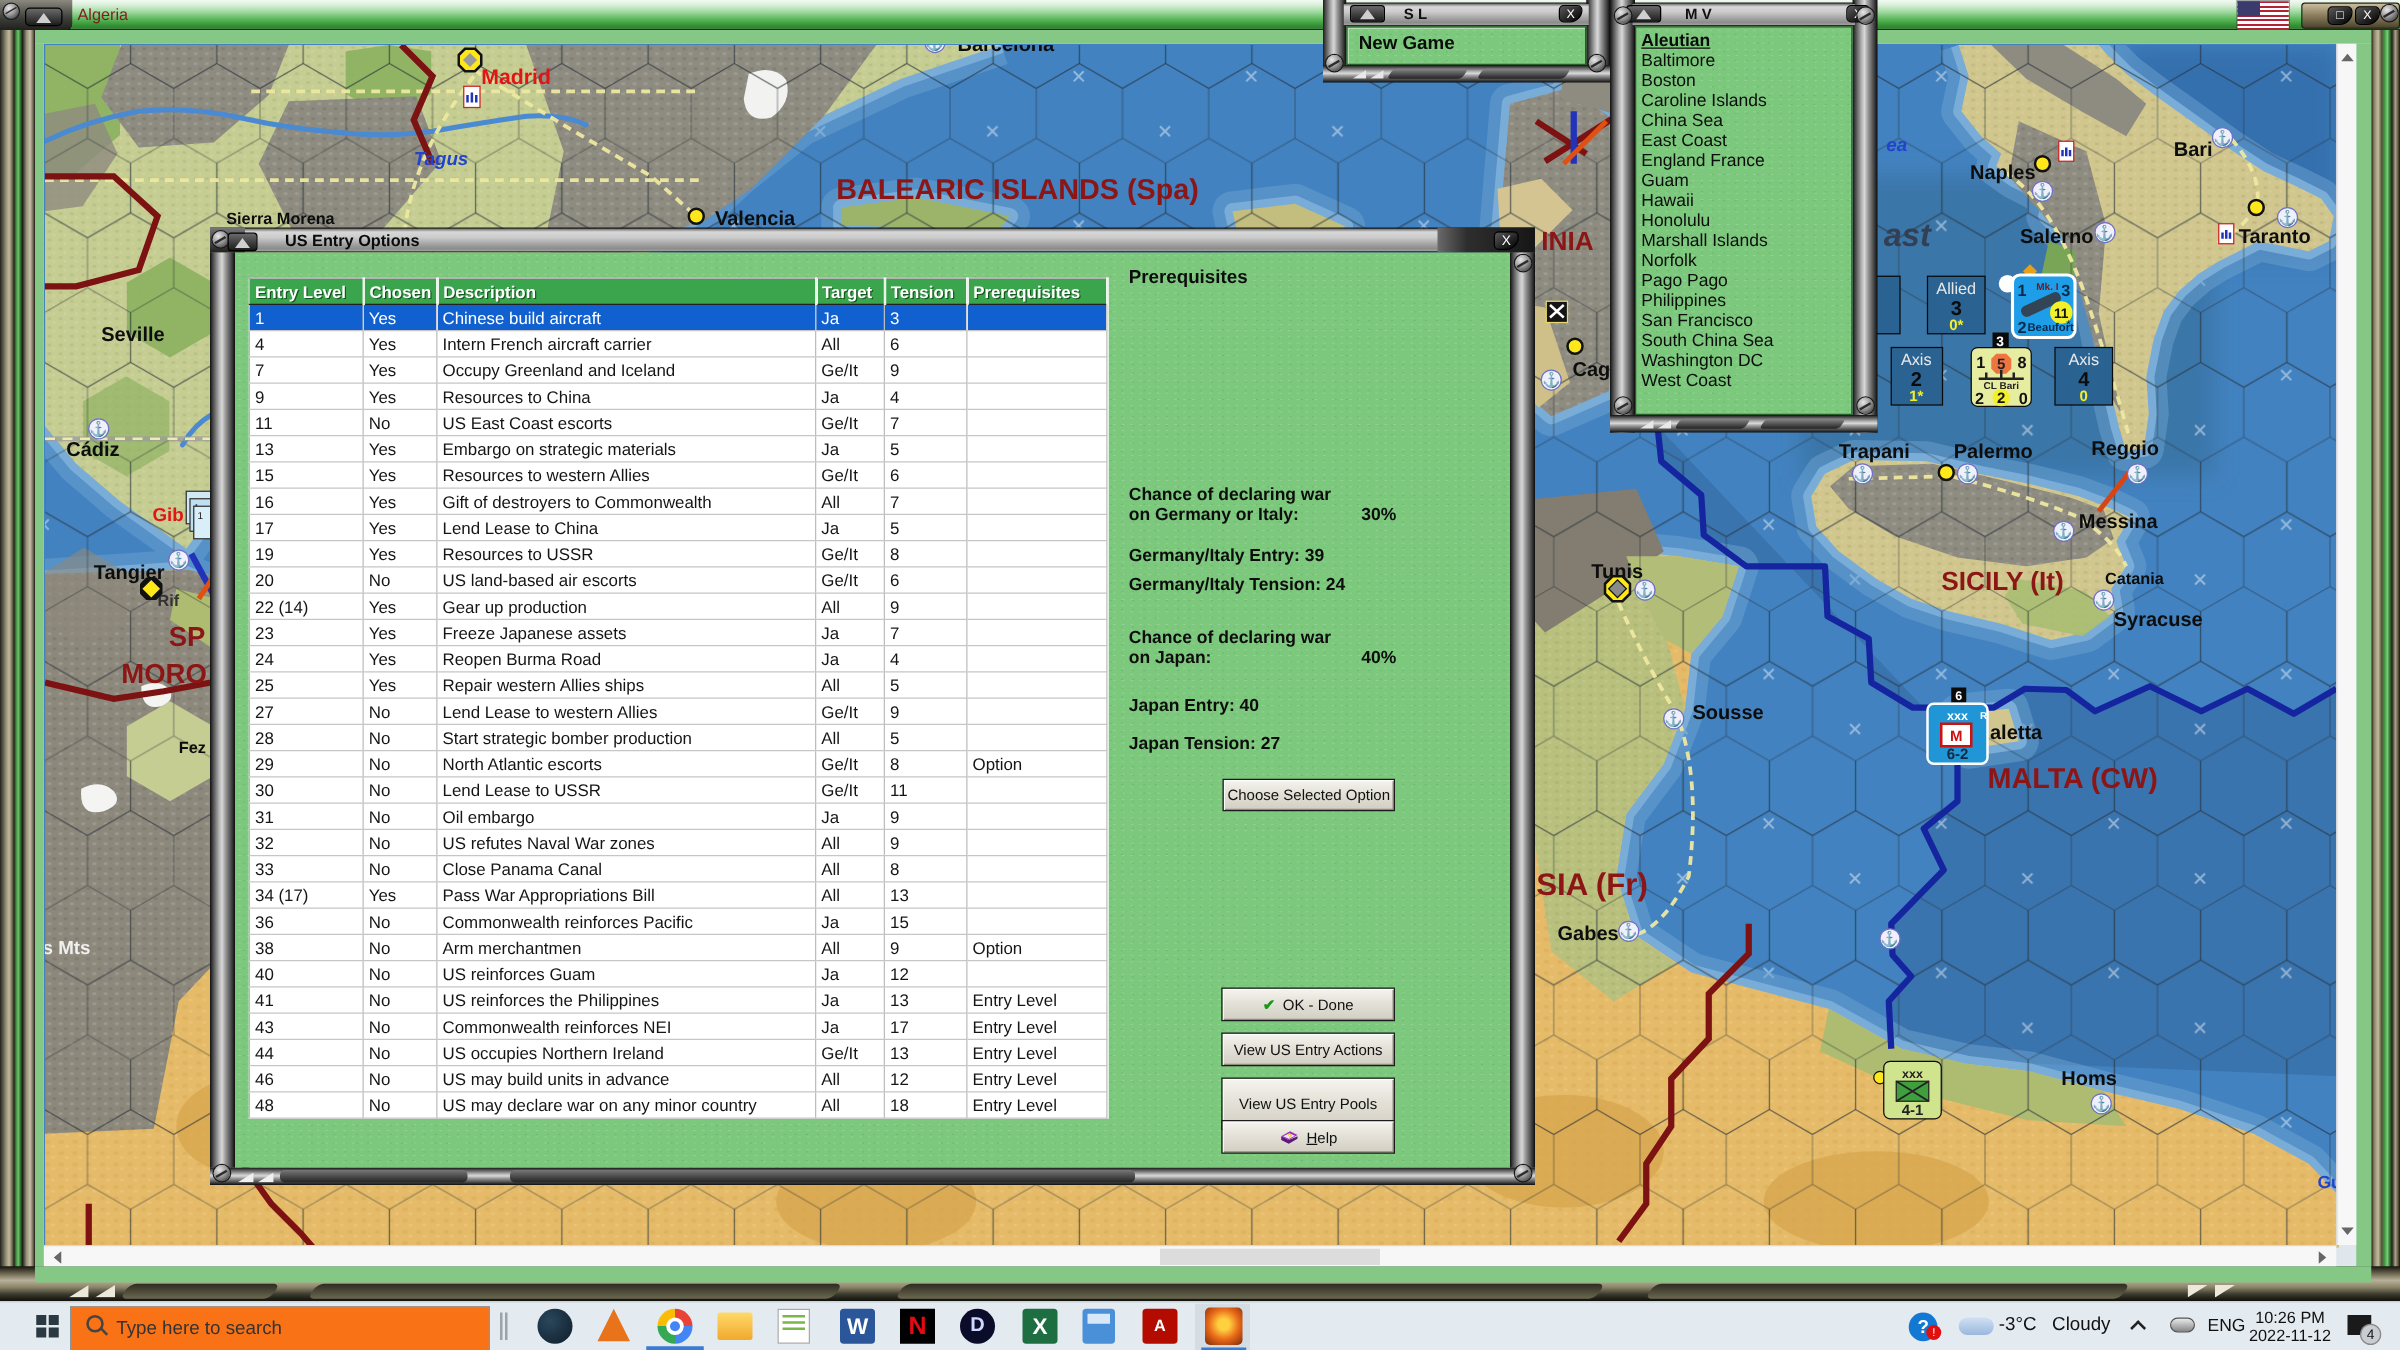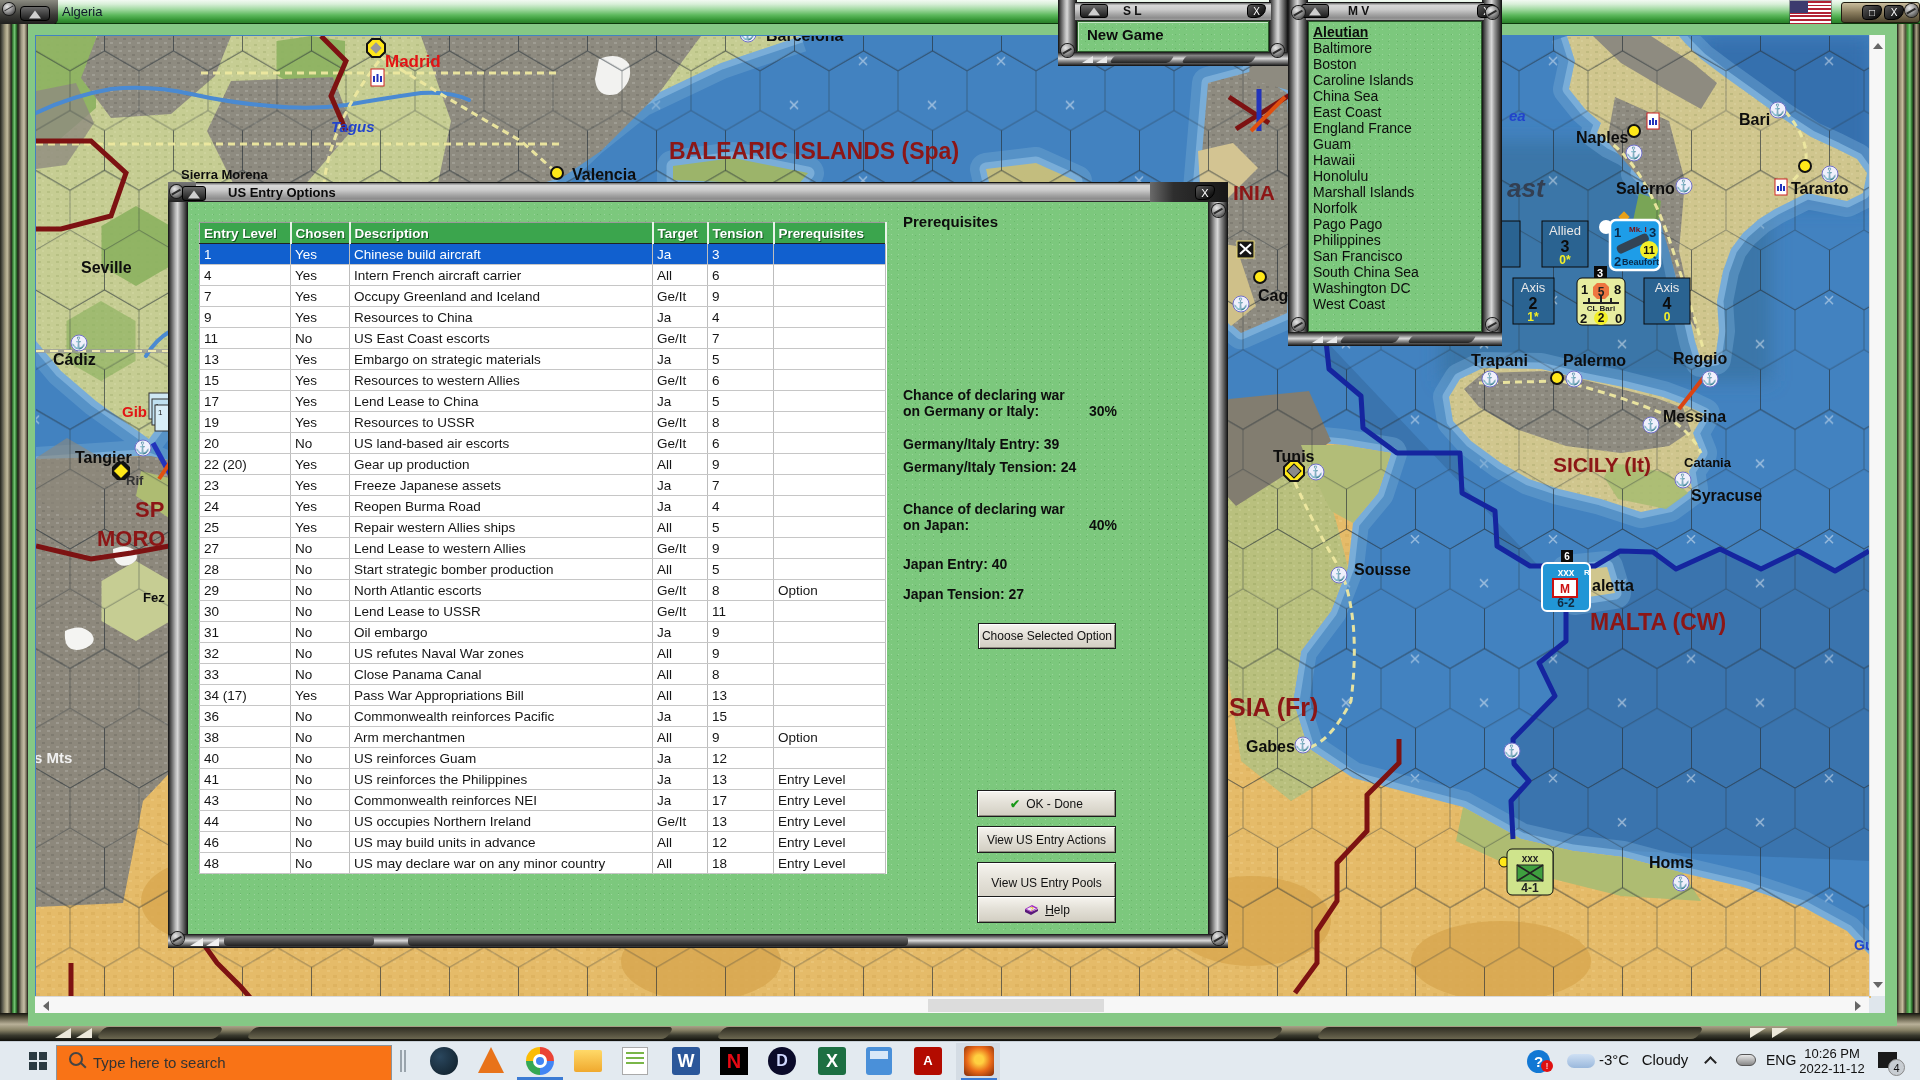--- a/index.html
+++ b/index.html
@@ -443,21 +443,21 @@
             <path d="M3 12 v-5 M6 12 v-7 M9 12 v-5" stroke="#2233bb" stroke-width="2"></path>
           </g>
 </g>
 </svg>
 </div>
 
 <div class="abs" style="left:0;top:0;width:1920px;height:24px;background:linear-gradient(180deg,#f2faf2 0%,#d8efd8 18%,#9ed89e 42%,#5cb85c 66%,#379737 86%,#2a7f2a 100%);border-bottom:1px solid #0c3a0c;"></div>
 <div class="abs" style="left:0;top:0;width:58px;height:26px;background:linear-gradient(180deg,#8a8a80,#3c3c38 60%,#1c1c1a);border-radius:0 0 8px 0;border-bottom:1px solid #000;"></div>
 <div class="abs screw" style="left:3px;top:3px;width:12px;height:12px;"></div>
 <div class="abs tribtn" style="left:20px;top:6px;width:30px;height:15px;border-radius:4px;"></div>
-<div class="abs" style="left:62px;top:4px;font-size:13px;color:#0f172a;">Algeria</div>
+<div class="abs" style="left:62px;top:4px;font-size:13px;color:#7f1d1d;">Algeria</div>
 
 <div class="abs" style="left:1790px;top:1px;width:41px;height:23px;background:repeating-linear-gradient(180deg,#b22234 0 1.8px,#ffffff 1.8px 3.6px);box-shadow:0 0 0 1px rgba(40,40,60,0.4);">
  <div class="abs" style="left:0;top:0;width:18px;height:12px;background:#3c3b6e;"></div>
 </div>
 
 <div class="abs" style="left:1841px;top:2px;width:79px;height:21px;background:linear-gradient(180deg,#c9bd9d,#8a7d5e 50%,#4e452f);border:1px solid #211c10;border-radius:3px;"></div>
 <div class="abs xbtn" style="left:1862px;top:5px;width:20px;height:15px;font-size:10px;line-height:14px;">□</div>
 <div class="abs xbtn" style="left:1884px;top:5px;width:20px;height:15px;font-size:10px;line-height:14px;">X</div>
 <div class="abs screw" style="left:1905px;top:4px;width:13px;height:13px;"></div>
 
@@ -636,20 +636,28 @@
           </tr>
   <tr>
             <td>15</td>
             <td>Yes</td>
             <td>Resources to western Allies</td>
             <td>Ge/It</td>
             <td>6</td>
             <td></td>
           </tr>
   <tr>
+            <td>16</td>
+            <td>Yes</td>
+            <td>Gift of destroyers to Commonwealth</td>
+            <td>All</td>
+            <td>7</td>
+            <td></td>
+          </tr>
+  <tr>
             <td>17</td>
             <td>Yes</td>
             <td>Lend Lease to China</td>
             <td>Ja</td>
             <td>5</td>
             <td></td>
           </tr>
   <tr>
             <td>19</td>
             <td>Yes</td>
@@ -660,21 +668,21 @@
           </tr>
   <tr>
             <td>20</td>
             <td>No</td>
             <td>US land-based air escorts</td>
             <td>Ge/It</td>
             <td>6</td>
             <td></td>
           </tr>
   <tr>
-            <td>22 (20)</td>
+            <td>22 (14)</td>
             <td>Yes</td>
             <td>Gear up production</td>
             <td>All</td>
             <td>9</td>
             <td></td>
           </tr>
   <tr>
             <td>23</td>
             <td>Yes</td>
             <td>Freeze Japanese assets</td>

